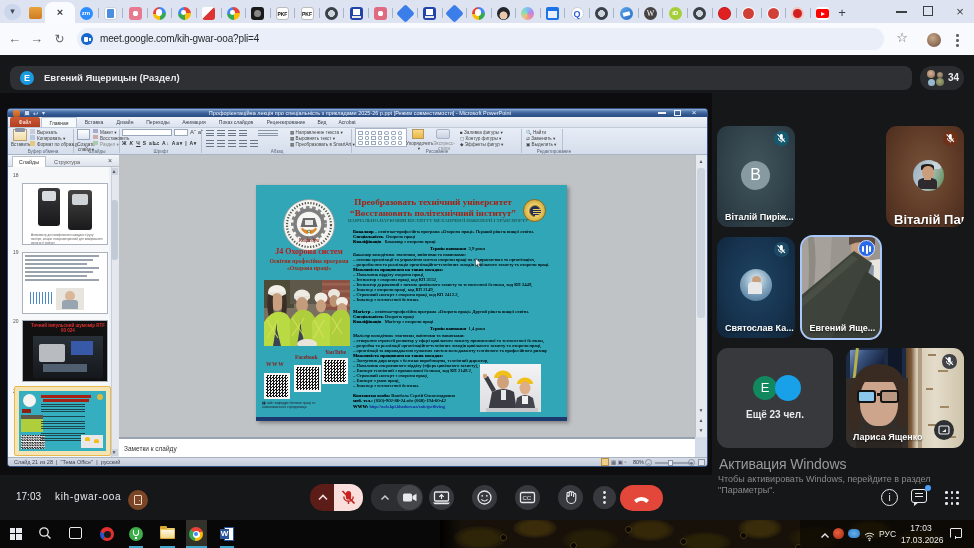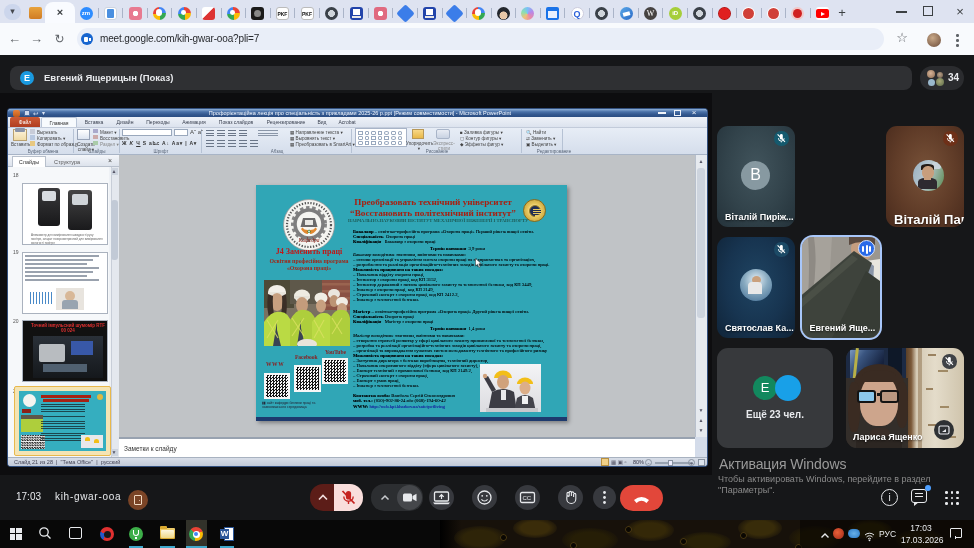--- a/index.html
+++ b/index.html
@@ -110,31 +110,31 @@
 <div class="a" style="left:954px;top:6px;width:12px;height:12px;color:#3c4043;font-size:13px;line-height:11px;text-align:center">×</div>
 <div class="a" style="left:0;top:23px;width:974px;height:32px;background:#f8fafd"></div>
 <div class="a" style="left:7px;top:32px;width:15px;height:15px;color:#5f6368;font-size:13px;line-height:14px;text-align:center">←</div>
 <div class="a" style="left:29px;top:32px;width:15px;height:15px;color:#5f6368;font-size:13px;line-height:14px;text-align:center">→</div>
 <div class="a" style="left:52px;top:32px;width:15px;height:15px;color:#5f6368;font-size:12px;line-height:14px;text-align:center">↻</div>
 <div class="a" style="left:77px;top:28px;width:807px;height:22px;border-radius:11px;background:#e9eef8"></div>
 <div class="a" style="left:81px;top:33px;width:12px;height:12px;border-radius:50%;background:#1765cf">
       <div style="position:absolute;left:2.5px;top:3.5px;width:4.5px;height:5px;background:#fff;border-radius:1px"></div>
       <div style="position:absolute;left:7.5px;top:4.5px;width:2.5px;height:3px;background:#fff"></div>
     </div>
-<div class="a" style="left:100px;top:33px;font-size:10px;color:#27292d;letter-spacing:-0.15px">meet.google.com/kih-gwar-ooa?pli=7</div>
+<div class="a" style="left:100px;top:33px;font-size:10px;color:#27292d;letter-spacing:-0.15px">meet.google.com/kih-gwar-ooa?pli=4</div>
 <div class="a" style="left:895px;top:31px;width:14px;height:14px;color:#5f6368;font-size:13px;line-height:14px;text-align:center">☆</div>
 <div class="a" style="left:927px;top:33px;width:14px;height:14px;border-radius:50%;background:radial-gradient(circle at 40% 35%,#c8a888,#6a4a38)"></div>
 <div class="a" style="left:956px;top:34px;width:2.5px;height:2.5px;border-radius:50%;background:#5f6368"></div>
 <div class="a" style="left:956px;top:39px;width:2.5px;height:2.5px;border-radius:50%;background:#5f6368"></div>
 <div class="a" style="left:956px;top:44px;width:2.5px;height:2.5px;border-radius:50%;background:#5f6368"></div>
 <div class="a" style="left:0;top:55px;width:974px;height:465px;background:#161719"></div>
 <div class="a" style="left:10px;top:66px;width:902px;height:24px;border-radius:8px;background:#2f3033"></div>
 <div class="a" style="left:920px;top:66px;width:44px;height:24px;border-radius:12px;background:#2b2c2f"></div>
 <div class="a" style="left:20px;top:71px;width:14px;height:14px;border-radius:50%;background:#1a9ae0;color:#fff;font-size:9px;font-weight:bold;text-align:center;line-height:14px">E</div>
-<div class="a" style="left:44px;top:72px;font-size:9.5px;font-weight:bold;color:#e8eaed">Евгений Ящерицын (Показ)</div>
+<div class="a" style="left:44px;top:72px;font-size:9.5px;font-weight:bold;color:#e8eaed">Евгений Ящерицын (Раздел)</div>
 <div class="a" style="left:927px;top:70px;width:8px;height:8px;border-radius:50%;background:radial-gradient(circle at 45% 40%,#d8b498,#8a6a50)"></div>
 <div class="a" style="left:936.5px;top:71.5px;width:6px;height:6px;border-radius:50%;background:radial-gradient(circle at 45% 40%,#b8a088,#6a5a48)"></div>
 <div class="a" style="left:928px;top:79px;width:7px;height:7px;border-radius:50%;background:#9ab8cc"></div>
 <div class="a" style="left:936px;top:78px;width:8px;height:8px;border-radius:50%;background:radial-gradient(circle at 45% 40%,#a8a878,#5a6a48)"></div>
 <div class="a" style="left:948px;top:72px;font-size:10px;font-weight:bold;color:#e8eaed">34</div>
 <div class="a" style="left:0;top:93px;width:712px;height:382px;background:#0d0d0f"></div>
 <div class="a" style="left:8px;top:108.5px;width:699px;height:357.5px;background:#d4dcea;border-radius:3px;box-shadow:0 0 0 1px #33507e"></div>
 <div class="a" style="left:8px;top:108.5px;width:699px;height:8.5px;background:linear-gradient(#8fb0d8 0%,#4a71a8 35%,#32578e 70%,#2a4c82 100%);border-radius:3px 3px 0 0"></div>
 <div class="a" style="left:13px;top:109.5px;width:7px;height:7px;background:linear-gradient(#e8823a,#c05a1a);border-radius:2px"></div>
 <div class="a" style="left:24px;top:110px;width:6px;height:6px;background:#cdd8ec;border-radius:1px;border:0.8px solid #4a6aa0"></div>
@@ -332,21 +332,21 @@
           <text x="26" y="43" font-size="5.5" fill="#8a1a10" font-style="italic" text-anchor="middle" font-family="Liberation Serif">Кафедра</text>
         </svg></div>
 <div class="a" style="left:267px;top:14px;width:23px;height:23px;border-radius:50%;background:radial-gradient(circle,#fdf6da 20%,#e8c860 45%,#b89028 100%);border:1px solid #8a6a18"></div>
 <div class="a" style="left:272.5px;top:19.5px;width:12px;height:12px;border-radius:50%;background:#222e56;border:1px solid #a08020">
         <div style="position:absolute;left:3px;top:3.5px;width:8px;height:5px;background:repeating-linear-gradient(#e8c860 0 1px,#1e2a52 1px 2px)"></div>
         <div style="position:absolute;left:5px;top:9.5px;width:4px;height:2px;background:#e8c860"></div>
       </div>
 <div class="a" style="left:92px;top:12px;width:170px;text-align:center;font-size:9.2px;font-weight:bold;color:#a62113;line-height:10.5px;white-space:nowrap">Преобразовать технічний університет</div>
 <div class="a" style="left:92px;top:22.5px;width:170px;text-align:center;font-size:9.2px;font-weight:bold;color:#a62113;line-height:10.5px;white-space:nowrap">“Восстановить політехнічний інститут”</div>
 <div class="a" style="left:92px;top:33px;width:170px;text-align:center;font-size:4.6px;font-weight:bold;color:#1d5a55;white-space:nowrap">НАВЧАЛЬНО-НАУКОВИЙ ІНСТИТУТ МЕХАНІЧНОЇ ІНЖЕНЕРІЇ І ТРАНСПОРТУ</div>
-<div class="a" style="left:8px;top:62px;width:90px;text-align:center;font-size:8px;font-weight:bold;color:#c01818;white-space:nowrap">J4 Заменить праці</div>
+<div class="a" style="left:8px;top:62px;width:90px;text-align:center;font-size:8px;font-weight:bold;color:#c01818;white-space:nowrap">J4 Охорона систем</div>
 <div class="a" style="left:4px;top:73px;width:98px;text-align:center;font-size:5.8px;font-weight:bold;color:#a02818;line-height:7px">Освітня професійна програма<br>«Охорона праці»</div>
 <div class="a" style="left:8px;top:95px;width:86px;height:65.5px;background:#6a6052"><svg width="86" height="66">
           <rect x="0" y="0" width="86" height="66" fill="#7a7060"></rect>
           <rect x="0" y="0" width="30" height="28" fill="#4e4a38"></rect>
           <rect x="26" y="0" width="34" height="24" fill="#5e584a"></rect>
           <rect x="58" y="0" width="28" height="30" fill="#8a5244"></rect>
           <rect x="58" y="3" width="28" height="2.5" fill="#9a6450"></rect>
           <rect x="58" y="10" width="28" height="2.5" fill="#9a6450"></rect>
           <rect x="58" y="17" width="28" height="2.5" fill="#9a6450"></rect>
           <rect x="58" y="24" width="28" height="2.5" fill="#9a6450"></rect>

